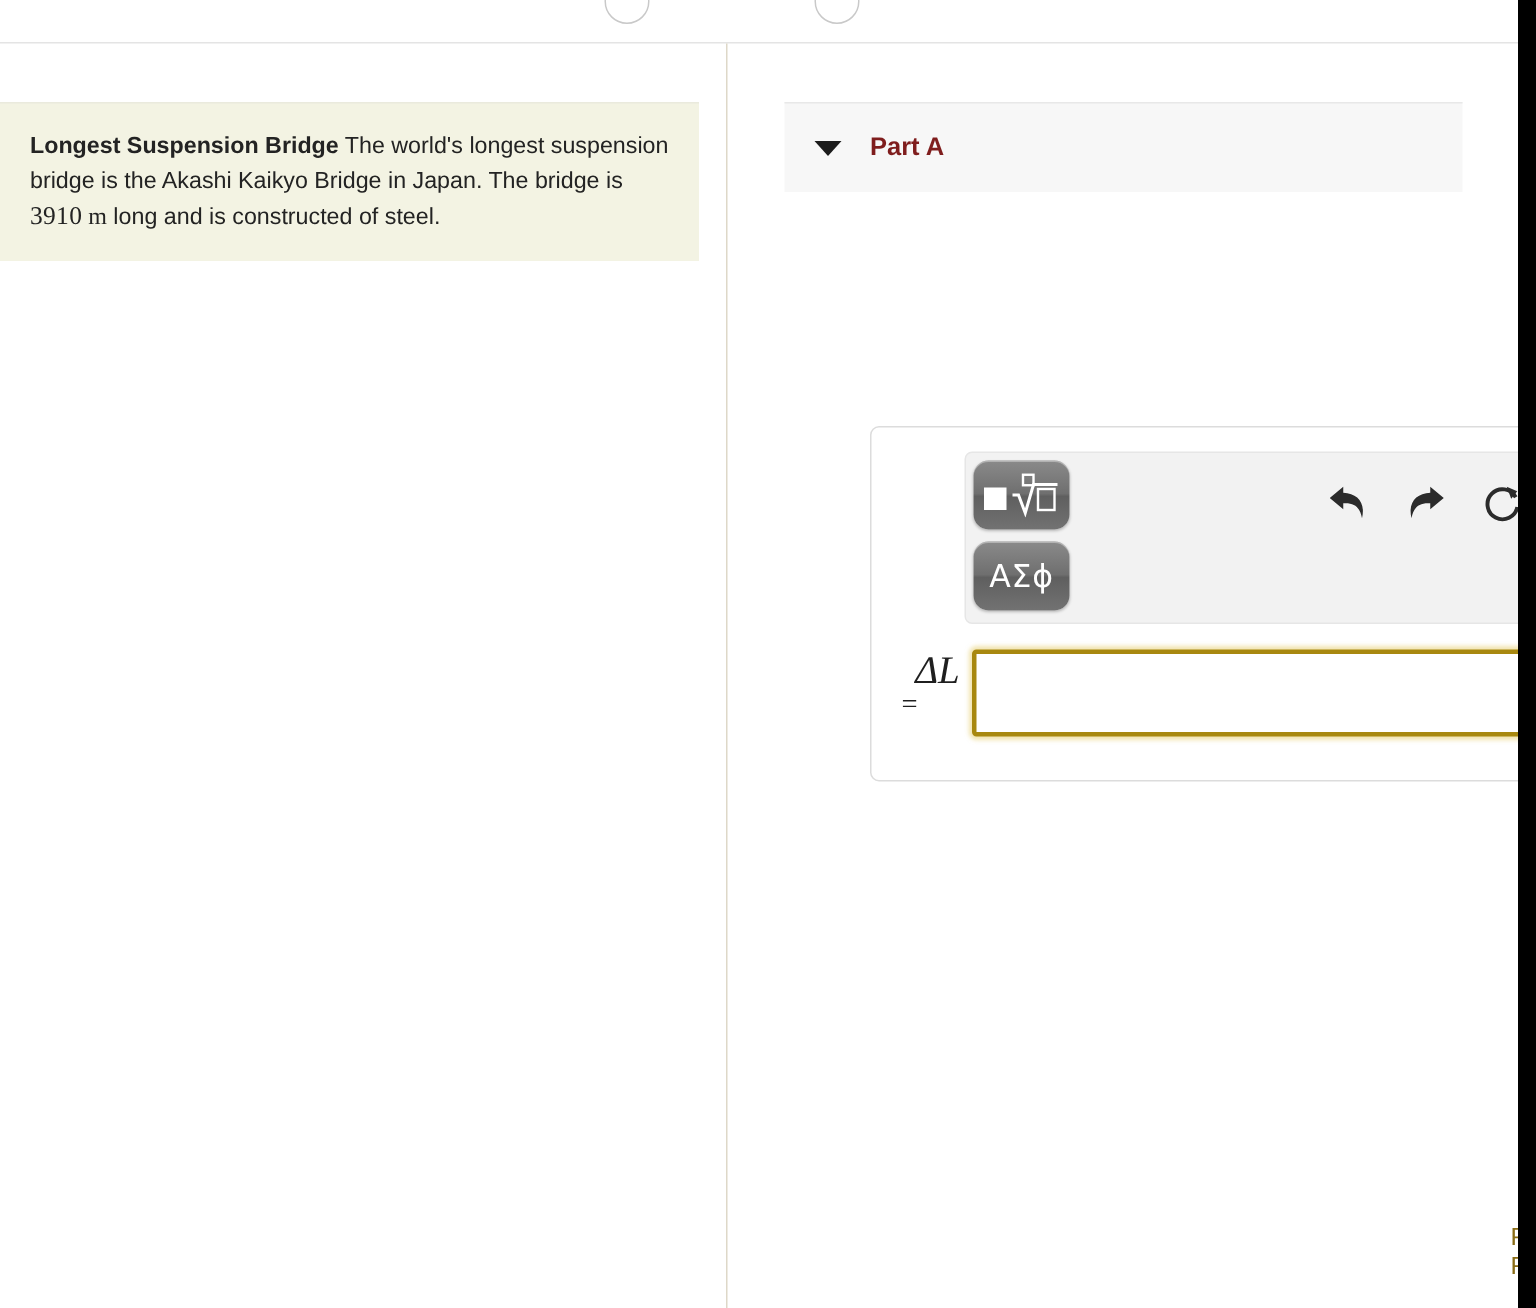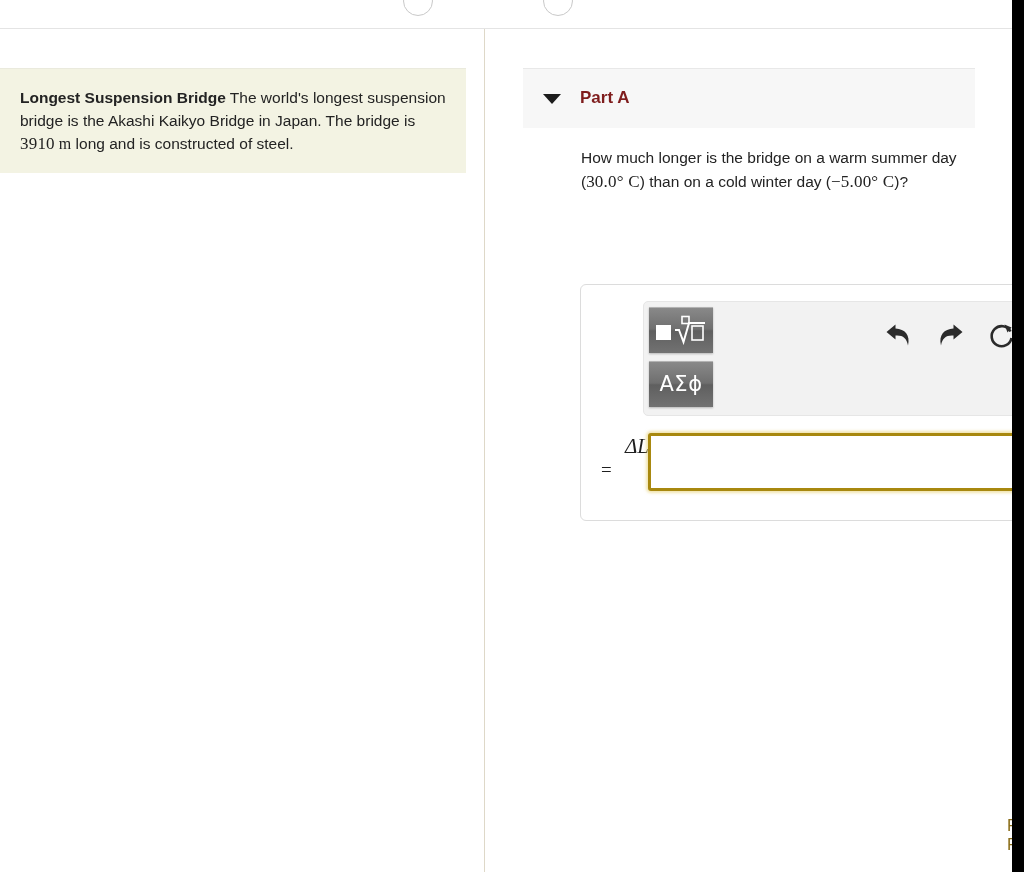--- a/index.html
+++ b/index.html
@@ -86,21 +86,21 @@
     position:absolute;left:95px;top:255px;width:450px;height:237px;
     border:1px solid #dcdcdc;border-radius:6px;background:#ffffff;
     box-sizing:border-box;
   }
   .mathbar{
     position:absolute;left:62px;top:16px;width:420px;height:115px;
     background:#f2f2f2;border:1px solid #e6e6e6;border-radius:5px;
     box-sizing:border-box;
   }
   .tool-btn{
-    position:absolute;width:64px;height:46px;border-radius:0;
+    position:absolute;width:64px;height:46px;border-radius:10px;
     background:linear-gradient(to bottom,#8a8a8a 0%,#6f6f6f 48%,#5f5f5f 52%,#727272 100%);
     box-shadow:inset 0 1px 0 rgba(255,255,255,.35),0 1px 2px rgba(0,0,0,.25);
     display:flex;align-items:center;justify-content:center;
     color:#ffffff;box-sizing:border-box;
   }
   .tool-btn.sqrt{left:5px;top:5px;}
   .tool-btn.greek{left:5px;top:59px;font-family:"DejaVu Sans",sans-serif;font-size:21px;letter-spacing:.5px;}
 
   .sqrt-glyph{display:flex;align-items:center;gap:2px;}
   .sq-filled{width:15px;height:15px;background:#ffffff;display:inline-block;margin-top:4px;}
@@ -112,21 +112,21 @@
     width:52px;height:44px;display:flex;align-items:center;justify-content:center;
     color:#2b2b2b;
   }
 
   .ans-row{
     position:absolute;left:10px;top:148px;width:436px;height:62px;
   }
   .delta-label{
     position:absolute;left:10px;top:2px;width:48px;
     font-family:"Liberation Serif",serif;font-style:italic;
-    font-size:21px;color:#1f1f1f;line-height:23px;text-align:right;
+    font-size:26px;color:#1f1f1f;line-height:23px;text-align:center;
   }
   .delta-eq{
     position:absolute;left:10px;top:26px;
     font-family:"Liberation Serif",serif;font-size:19px;color:#1f1f1f;
   }
   .ans-input{
     position:absolute;left:57px;top:0px;width:500px;height:58px;
     border:3px solid #a8880f;border-radius:3px;background:#ffffff;
     box-shadow:0 0 3px 2px rgba(230,205,110,.55);
     box-sizing:border-box;outline:none;
@@ -158,25 +158,20 @@
       </div>
     </div>
   </div>
 
   <div class="right-pane">
 
     <div class="part-header"></div>
     <div class="part-caret"></div>
     <div class="part-title">Part A</div>
 
-    <div class="question-text">
-      <span>How much longer is the bridge on a warm</span>
-      <span>summer day (</span><span class="mathnum">30.0° C</span><span>) than on a cold winter</span>
-      <span>day (</span><span class="mathnum">−5.00° C</span><span>)?</span>
-    </div>
 
 
     <div class="answer-box">
 
       <div class="mathbar">
 
         <div class="tool-btn sqrt">
           <span class="sqrt-glyph">
             <span class="sq-filled"></span>
             <svg width="34" height="30" viewBox="0 0 34 30" aria-hidden="true">

